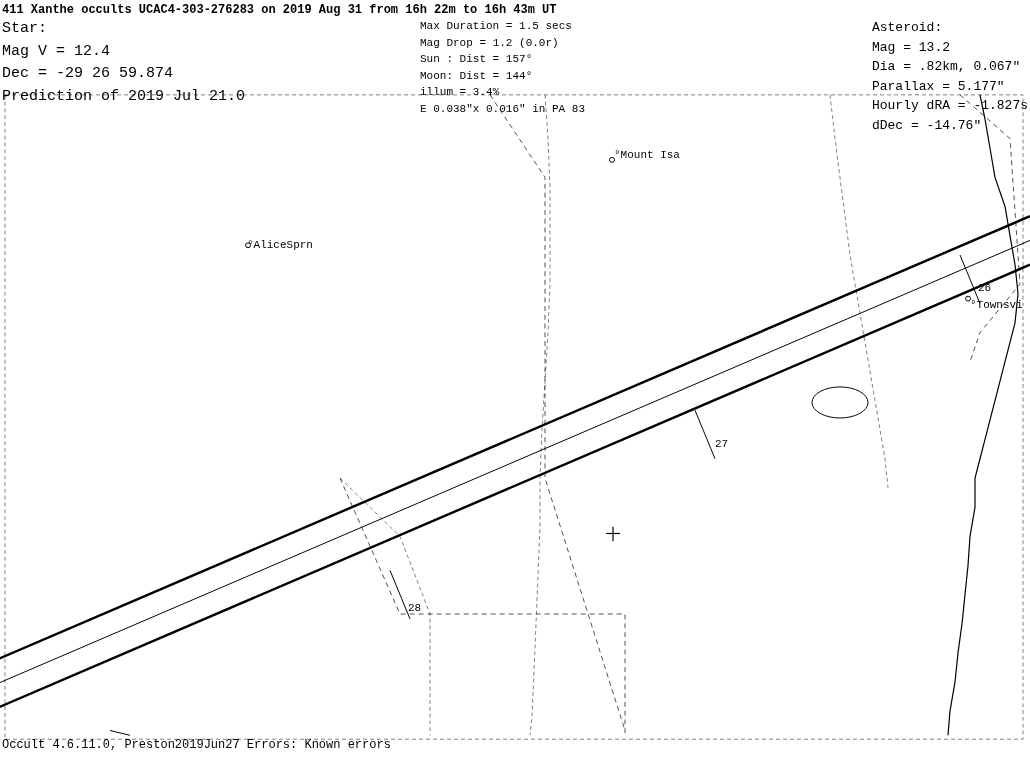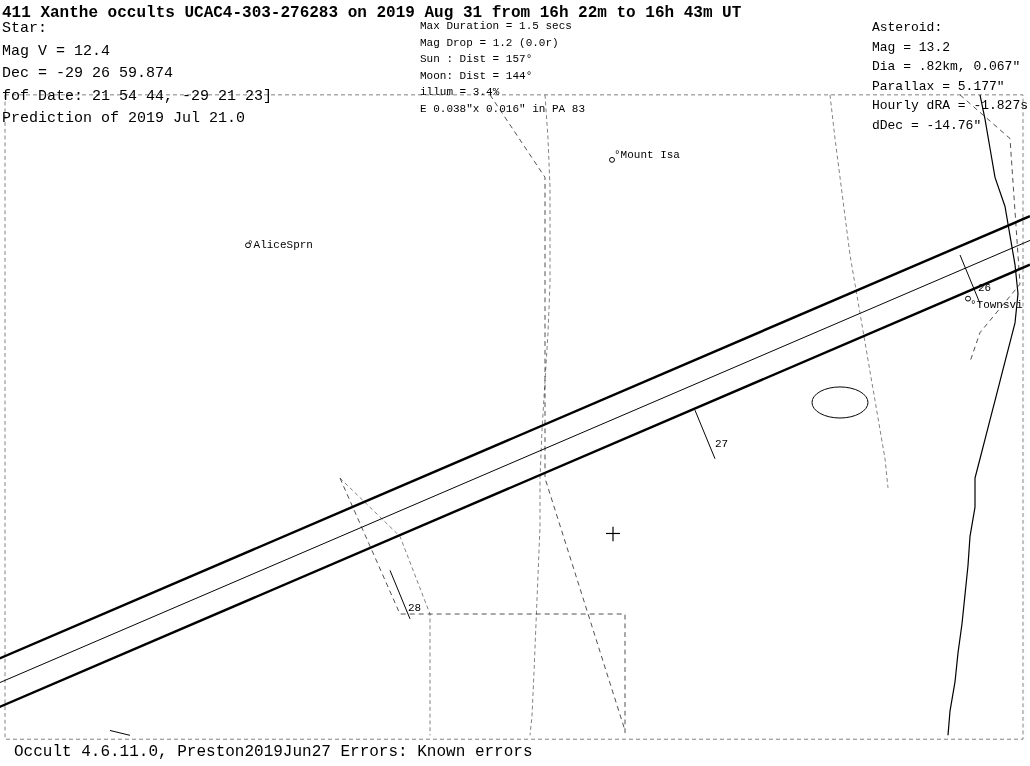--- a/index.html
+++ b/index.html
@@ -14,21 +14,21 @@
     }
     #header {
       position: absolute;
       top: 2px;
       left: 2px;
       right: 2px;
       line-height: 1.4;
       font-size: 11px;
     }
     #title-line {
-      font-size: 16px;
+      font-size: 12px;
       font-weight: bold;
     }
     #left-info {
       position: absolute;
       top: 18px;
       left: 2px;
       line-height: 1.5;
       font-size: 15px;
     }
     #center-info {
@@ -55,39 +55,37 @@
       overflow: hidden;
     }
     #map-svg {
       position: absolute;
       top: 0; left: 0;
       width: 100%;
       height: 100%;
     }
     #footer {
       position: absolute;
-      bottom: 5px;
+      bottom: 14px;
       left: 2px;
-      font-size: 16px;
+      font-size: 12px;
       color: #000;
-      margin-left: 12px;
     }
   </style>
 </head>
 <body>
 
 <div id="header">
   <div id="title-line">411 Xanthe occults UCAC4-303-276283 on 2019 Aug 31 from 16h 22m to 16h 43m UT</div>
 </div>
 
 <div id="left-info">
   <div>Star:</div>
   <div>Mag V = 12.4</div>
   <div>Dec = -29 26 59.874</div>
-  <div>fof Date: 21 54 44, -29 21 23]</div>
   <div>Prediction of 2019 Jul 21.0</div>
 </div>
 
 <div id="center-info">
   <div><span>Max Duration =</span> <span>1.5 secs</span></div>
   <div><span> Mag Drop =</span> <span>1.2 (0.0r)</span></div>
   <div><span>Sun :</span><span> Dist = 157°</span></div>
   <div><span>Moon:</span><span> Dist = 144°</span></div>
   <div><span>      illum =</span> <span>3.4%</span></div>
   <div>E 0.038"x 0.016" in PA 83</div>

